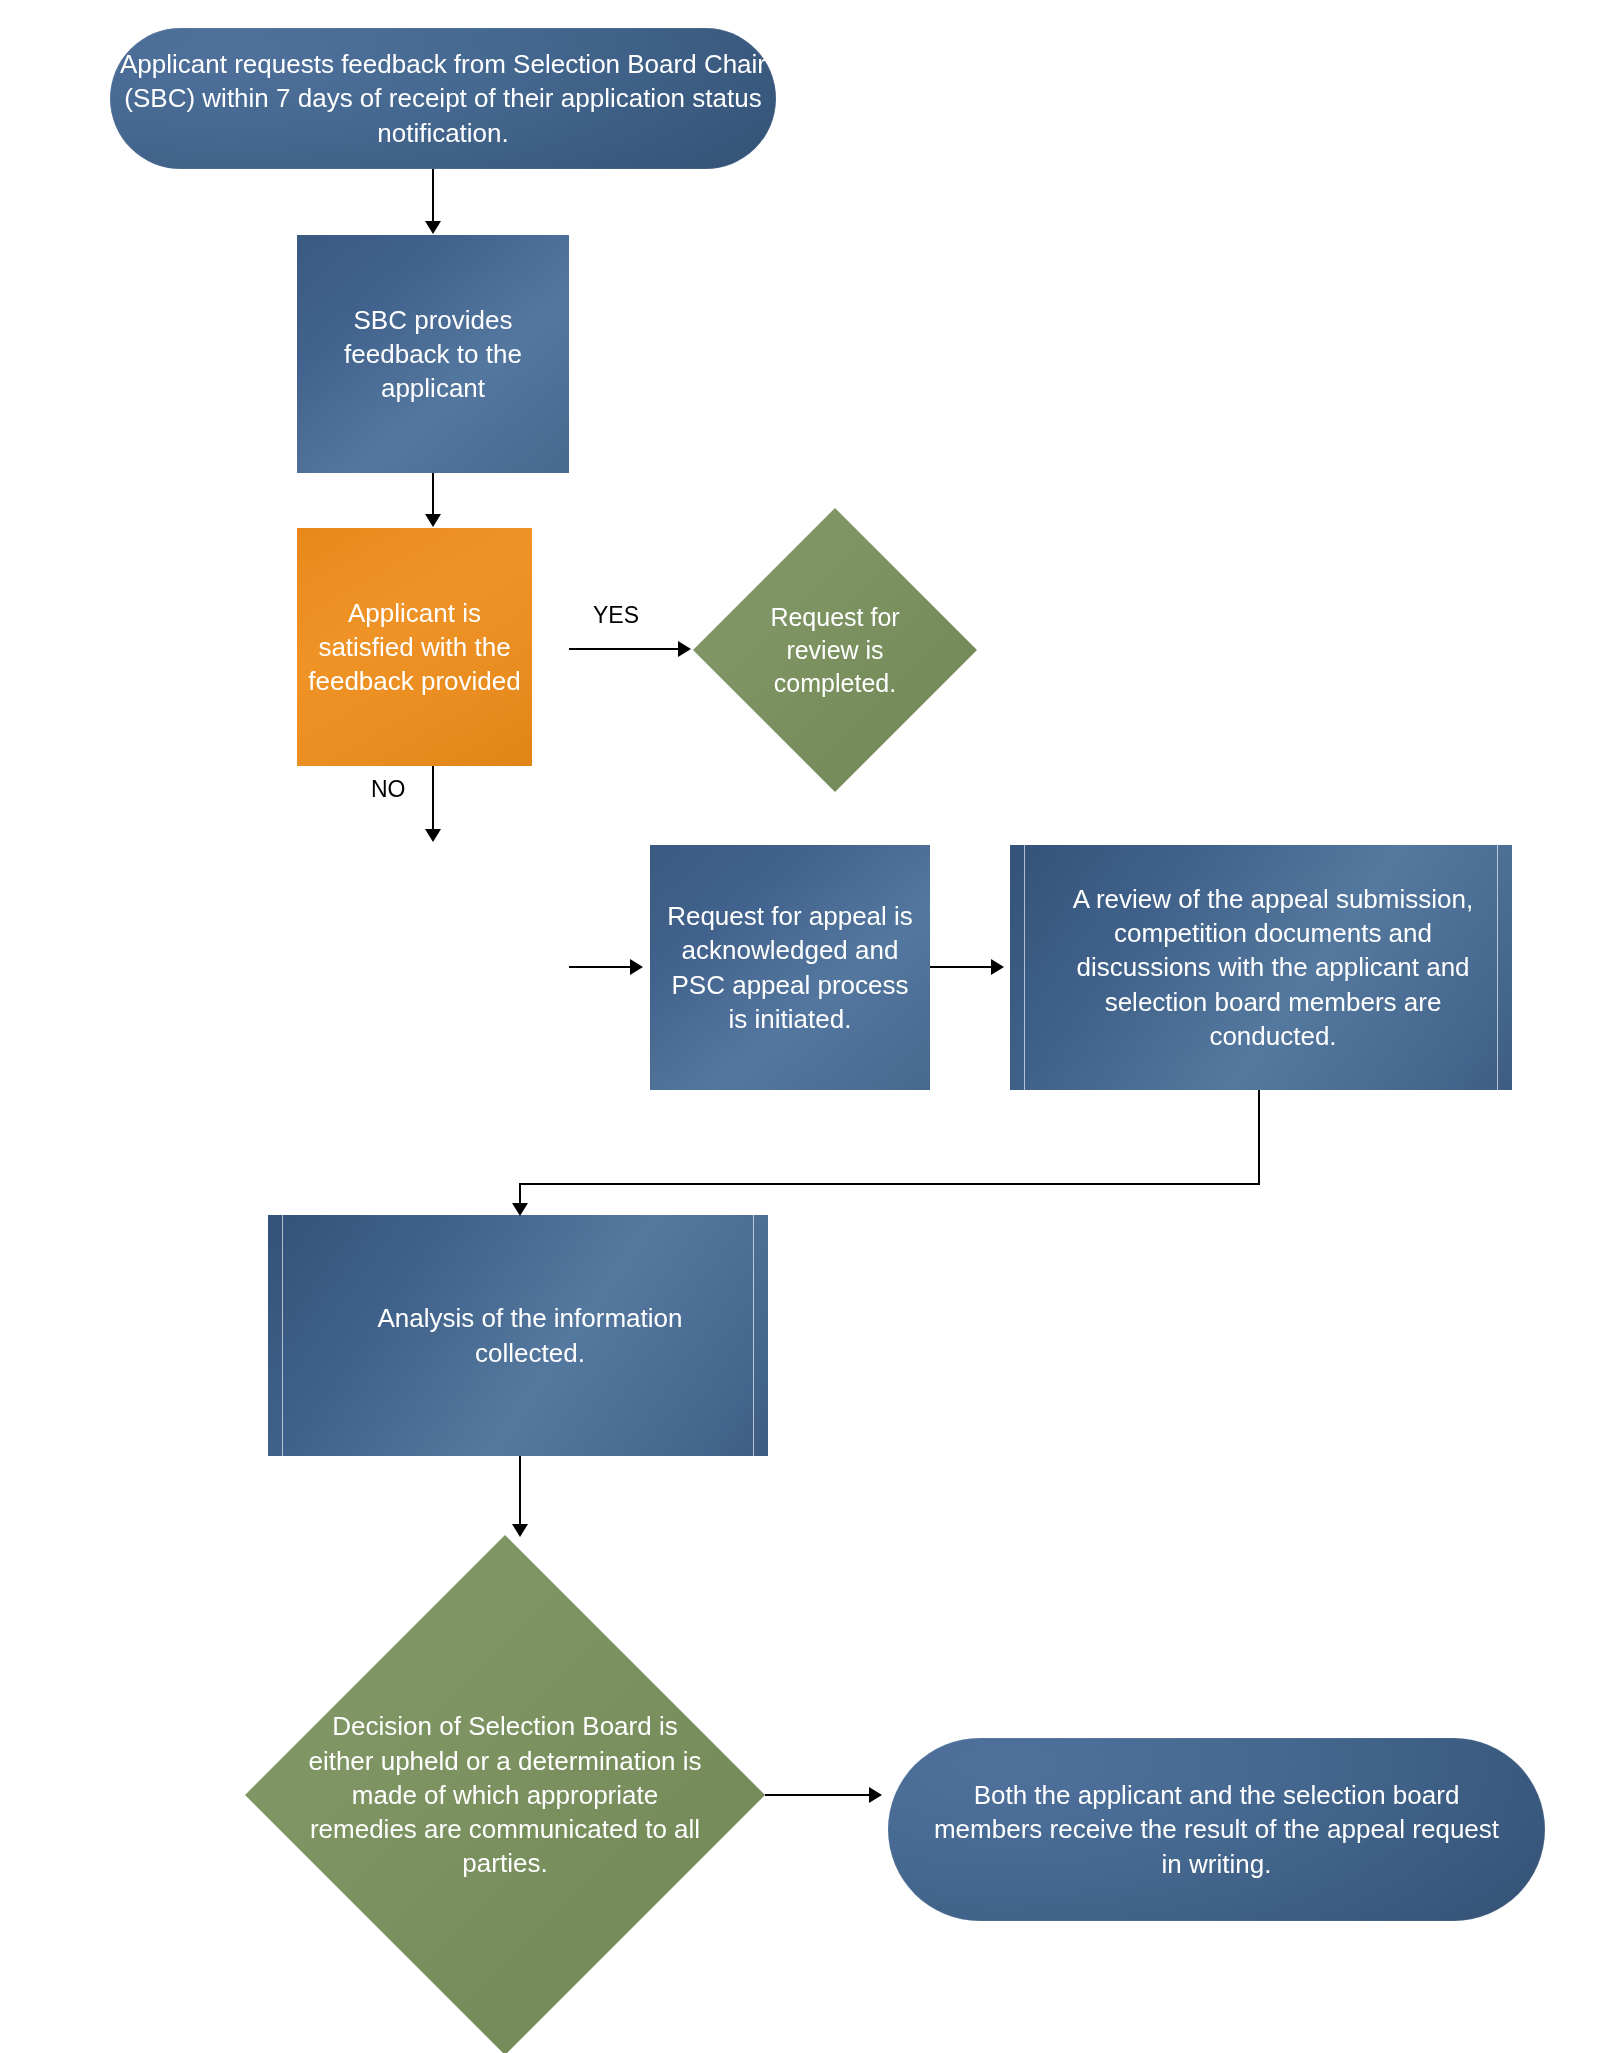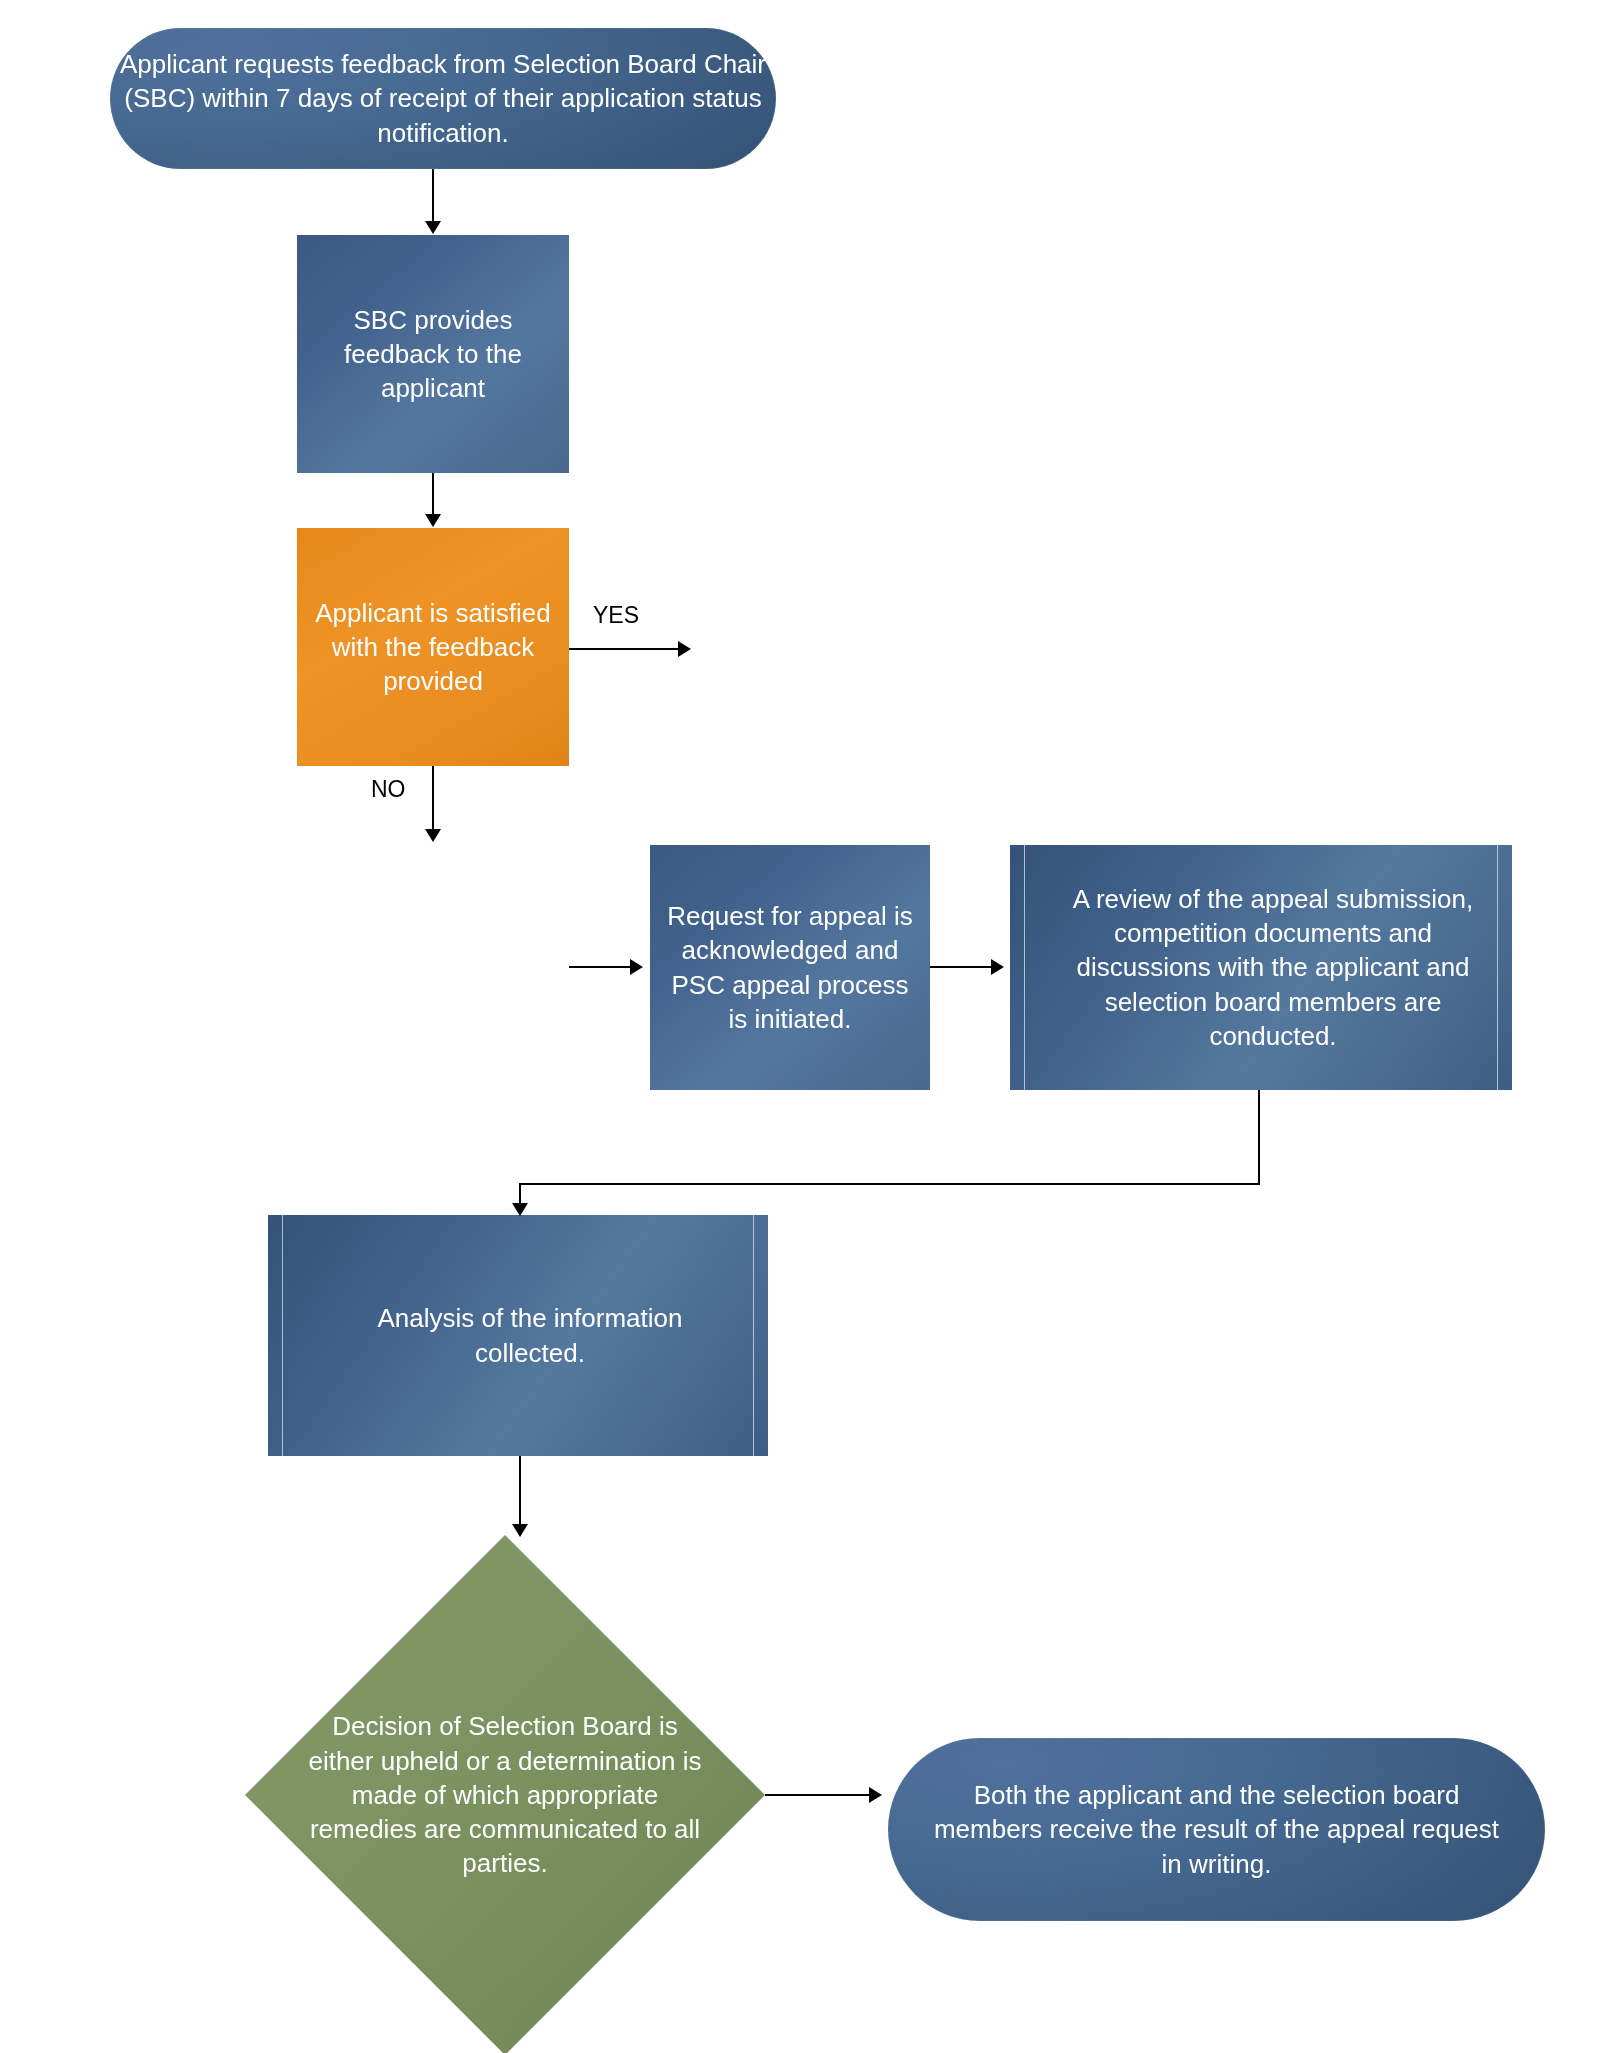--- a/index.html
+++ b/index.html
@@ -106,24 +106,28 @@
 <div id="canvas">
 
   <div class="node terminator fs-26" style="left:110px; top:28px; width:666px; height:141px;">
     <span class="txt">Applicant requests feedback from Selection Board Chair (SBC) within 7 days of receipt of their application status notification.</span>
   </div>
 
   <div class="node rect-blue fs-26" style="left:297px; top:235px; width:272px; height:238px;">
     <span class="txt">SBC provides feedback to the applicant</span>
   </div>
 
-  <div class="node rect-orange fs-26" style="left:297px; top:528px; width:272px; height:238px;">
+  <div class="node rect-orange fs-26" style="left:297px; top:528px; width:235px; height:238px;">
     <span class="txt">Applicant is satisfied with the feedback provided</span>
   </div>
 
+  <div class="node diamond fs-25" style="left:693px; top:508px; width:284px; height:284px;">
+    <span class="dshape"></span>
+    <span class="txt" style="padding:0 52px;">Request for review is completed.</span>
+  </div>
 
 
   <div class="node rect-blue fs-26" style="left:650px; top:845px; width:280px; height:245px;">
     <span class="txt">Request for appeal is acknowledged and PSC appeal process is initiated.</span>
   </div>
 
   <div class="node process fs-26" style="left:1010px; top:845px; width:502px; height:245px;">
     <span class="bar l"></span>
     <span class="bar r"></span>
     <span class="txt" style="padding:0 32px;">A review of the appeal submission, competition documents and discussions with the applicant and selection board members are conducted.</span>

